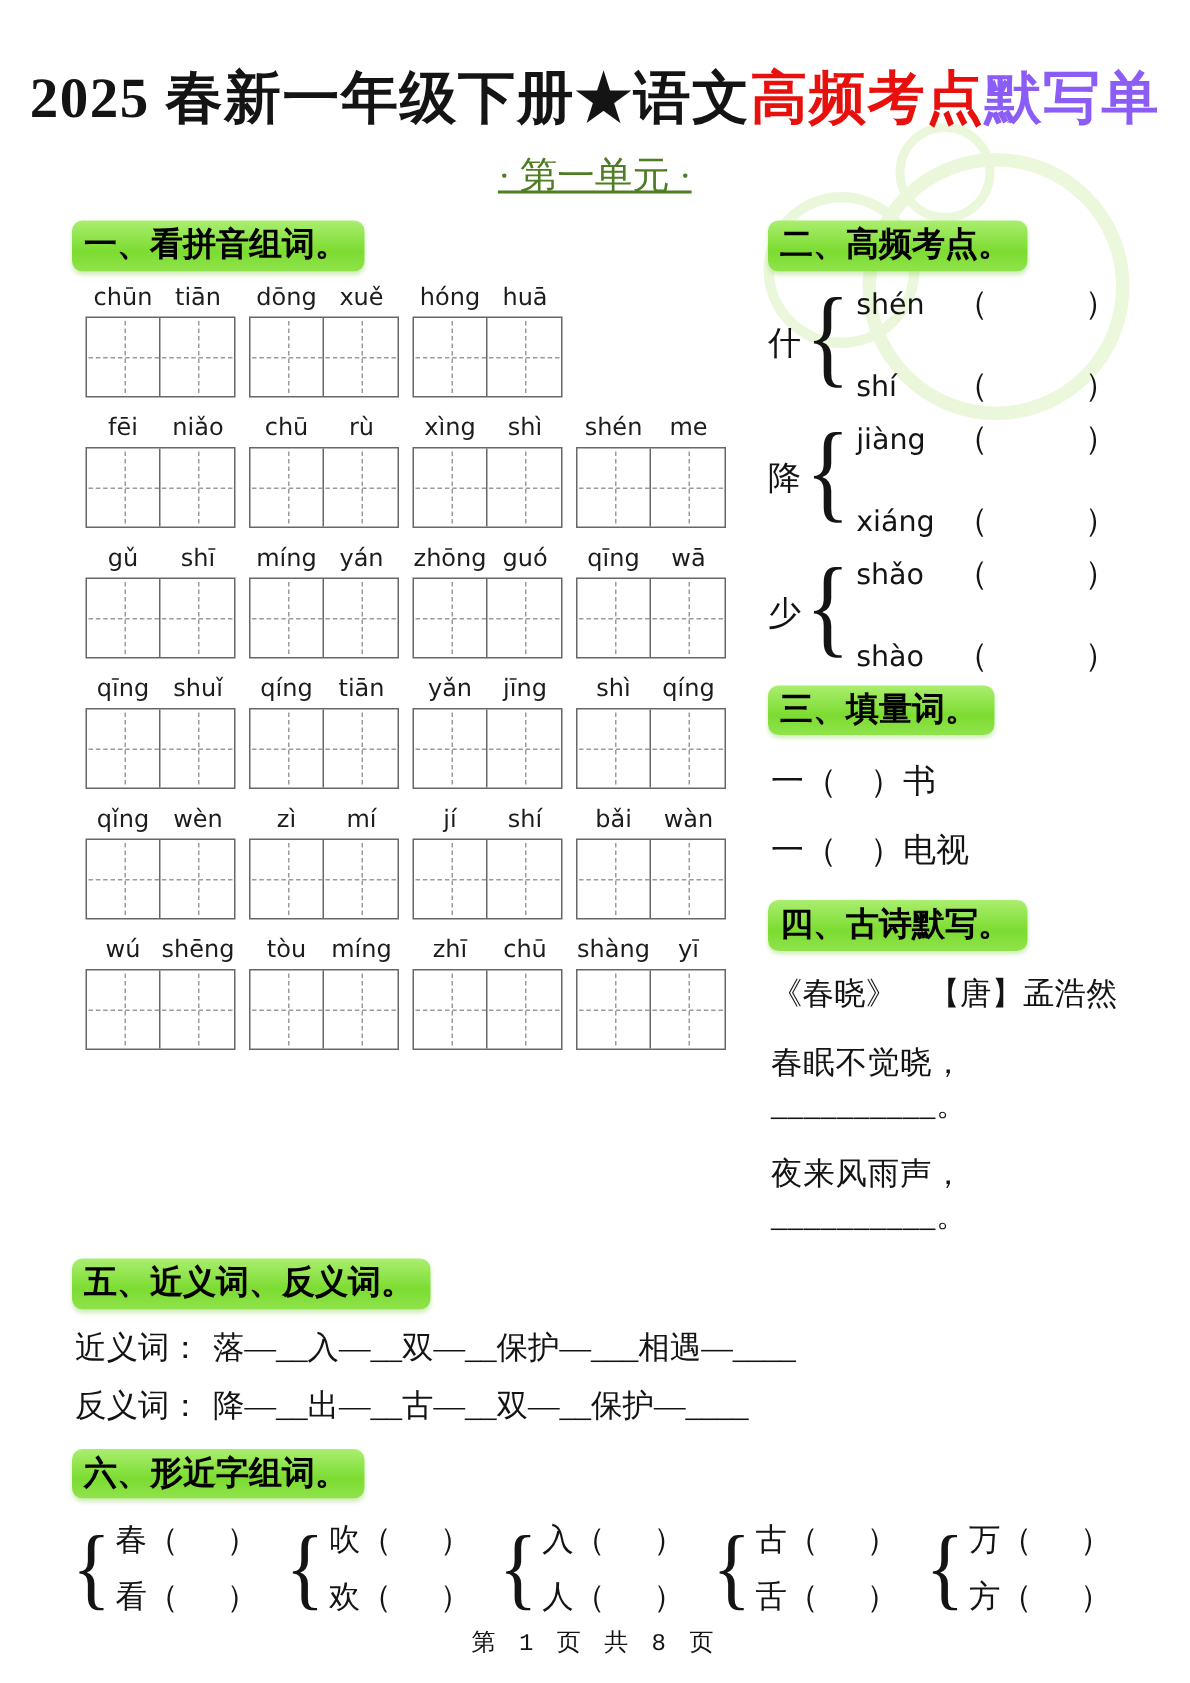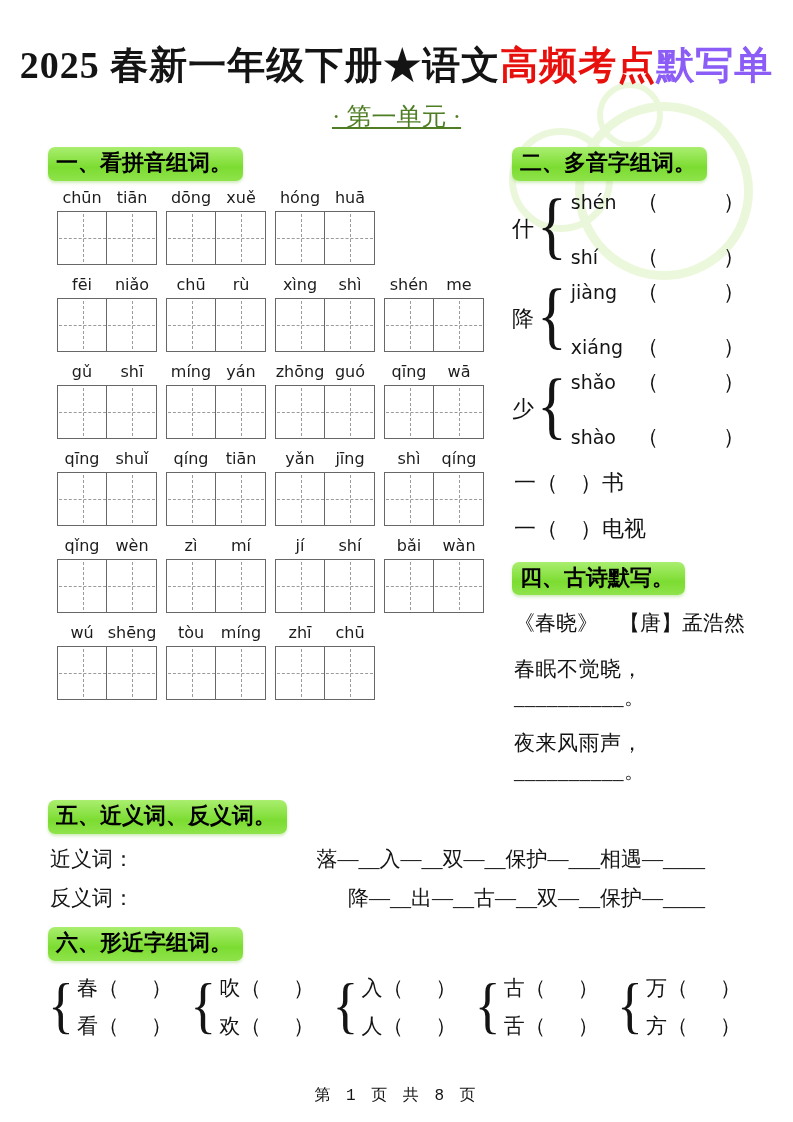--- a/index.html
+++ b/index.html
@@ -51,21 +51,21 @@
 
   .s3-line{display:flex;font-size:22px;margin:16px 0 0 2px;}
   .s3-block{margin-bottom:18px;}
   .s4-title{font-size:21px;margin:14px 0 0 2px;}
   .s4-line{font-size:21px;margin:18px 0 0 2px;letter-spacing:.5px;}
 
   .band{position:relative;z-index:1;padding:0 48px;}
   .band .chip{margin-top:15px;}
   .s5-row{display:flex;font-size:21px;margin:11px 0 0 2px;}
   .s5-prefix{flex:none;}
-  .s5-items{flex:1;display:flex;justify-content:flex-end;margin-left:8px;padding-right:40px;}
+  .s5-items{flex:1;display:flex;justify-content:flex-start;margin-left:8px;padding-right:40px;}
 
   .s6-row{display:flex;justify-content:space-between;margin-top:13px;padding-right:4px;}
   .pair{display:flex;align-items:center;}
   .pair-brace{font-size:54px;line-height:.9;transform:scaleY(1.12);margin-right:3px;font-weight:400;}
   .pair-lines{display:flex;flex-direction:column;gap:10px;font-size:21px;}
   .pair-line{display:flex;align-items:baseline;}
   .psp{display:inline-block;width:32px;}
 
   .footer{position:absolute;bottom:16px;left:0;right:0;text-align:center;font-size:16px;letter-spacing:3px;z-index:1;font-family:Liberation Mono, monospace;}
 </style>
@@ -313,26 +313,36 @@
             <div class="unit">
               <div class="syls">
                 <span>zhī</span>
                 <span>chū</span>
               </div>
               <div class="wbox">
                 <i class="dv d1"></i>
                 <i class="dv d2"></i>
               </div>
             </div>
+            <div class="unit">
+              <div class="syls">
+                <span>shàng</span>
+                <span>yī</span>
+              </div>
+              <div class="wbox">
+                <i class="dv d1"></i>
+                <i class="dv d2"></i>
+              </div>
+            </div>
           </div>
         </div>
     </div>
 
     <div class="right">
-      <span class="chip">二、多音字组词。</span>
+      <span class="chip">二、高频考点。</span>
       <div class="ms-list">
           <div class="ms-entry">
             <span class="ms-char">什</span>
             <span class="ms-brace">{</span>
             <div class="ms-lines">
               <div class="ms-line">
                 <span class="ms-py">shén</span>
                 <span>（</span>
                 <span class="sp"></span>
                 <span>）</span>
@@ -376,20 +386,21 @@
               <div class="ms-line">
                 <span class="ms-py">shào</span>
                 <span>（</span>
                 <span class="sp"></span>
                 <span>）</span>
               </div>
             </div>
           </div>
         </div>
 
+      <span class="chip">三、填量词。</span>
       <div class="s3-block">
           <div class="s3-line">
             <span>一（　）书</span>
           </div>
           <div class="s3-line">
             <span>一（　）电视</span>
           </div>
         </div>
 
       <span class="chip">四、古诗默写。</span>

